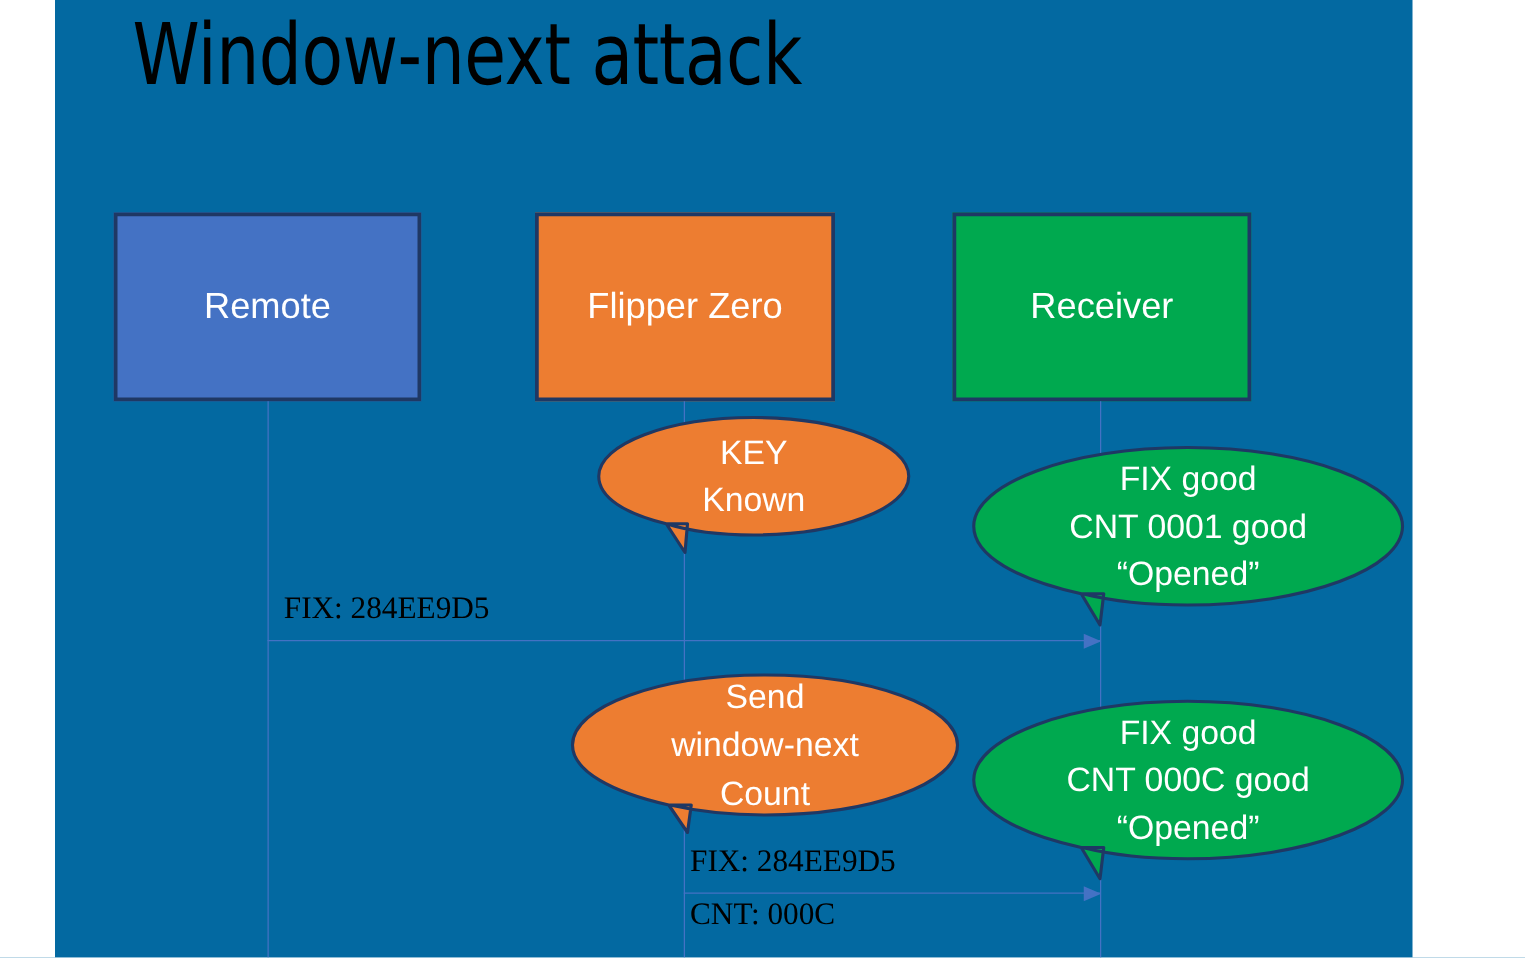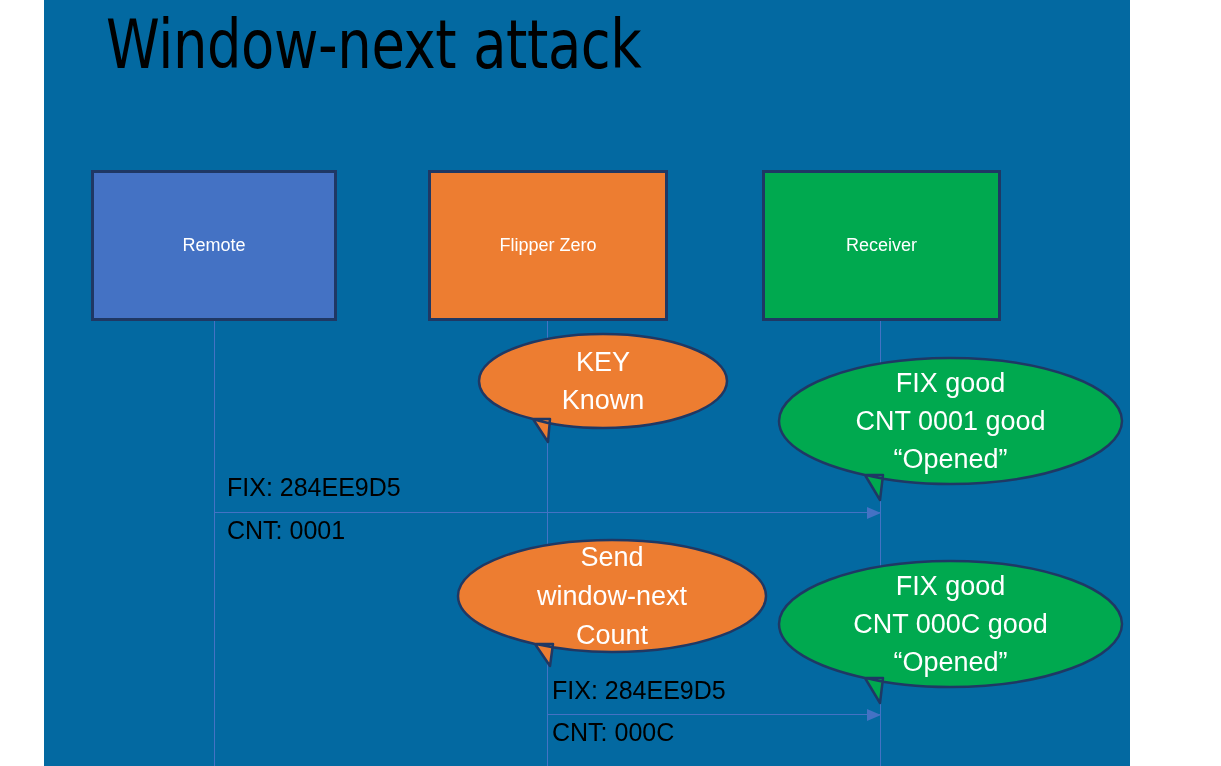--- a/index.html
+++ b/index.html
@@ -38,21 +38,21 @@
   }
   
   .actor-box {
     position: absolute;
     box-sizing: border-box;
     border: 3px solid #1F3864;
     display: flex;
     align-items: center;
     justify-content: center;
     color: #ffffff;
-    font-size: 18px;
+    font-size: 29px;
     font-family: "Liberation Sans", sans-serif;
   }
   #actor-remote   { left: 47px;  top: 170px; width: 246px; height: 151px; background: #4472C4; }
   #actor-flipper  { left: 384px; top: 170px; width: 240px; height: 151px; background: #ED7D31; }
   #actor-receiver { left: 718px; top: 170px; width: 239px; height: 151px; background: #00A94F; }
 
   
   .lifeline {
     position: absolute;
     width: 0;
@@ -81,21 +81,21 @@
   #arrow-1 { left: 170px; top: 512px; width: 666px; }
   #arrow-2 { left: 503px; top: 714px; width: 333px; }
 
   
   .msg-label {
     position: absolute;
     font-size: 25px;
     line-height: 32px;
     color: #000000;
     white-space: nowrap;
-    font-family: Liberation Sans, sans-serif;
+    font-family: Liberation Serif, serif;
   }
   #label-1-fix { left: 183px; top: 471px; }
   #label-1-cnt { left: 183px; top: 514px; }
   #label-2-fix { left: 508px; top: 674px; }
   #label-2-cnt { left: 508px; top: 716px; }
 
   
   .callout {
     position: absolute;
   }
@@ -146,21 +146,20 @@
   </div>
 
   <div class="lifeline" id="lifeline-remote"></div>
   <div class="lifeline" id="lifeline-flipper"></div>
   <div class="lifeline" id="lifeline-receiver"></div>
 
   <div class="msg-arrow" id="arrow-1"></div>
   <div class="msg-arrow" id="arrow-2"></div>
 
   <div class="msg-label" id="label-1-fix">FIX: 284EE9D5</div>
-  <div class="msg-label" id="label-1-cnt">CNT: 0001</div>
   <div class="msg-label" id="label-2-fix">FIX: 284EE9D5</div>
   <div class="msg-label" id="label-2-cnt">CNT: 000C</div>
 
   <div class="callout" id="callout-key">
     <svg width="250" height="110" viewBox="0 0 250 110">
       <path d="M 125 1
                C 193 1 249 22 249 48
                C 249 74 193 95 125 95
                C 98 95 74 92 55 86
                L 72 86 L 70 109 L 55 86

